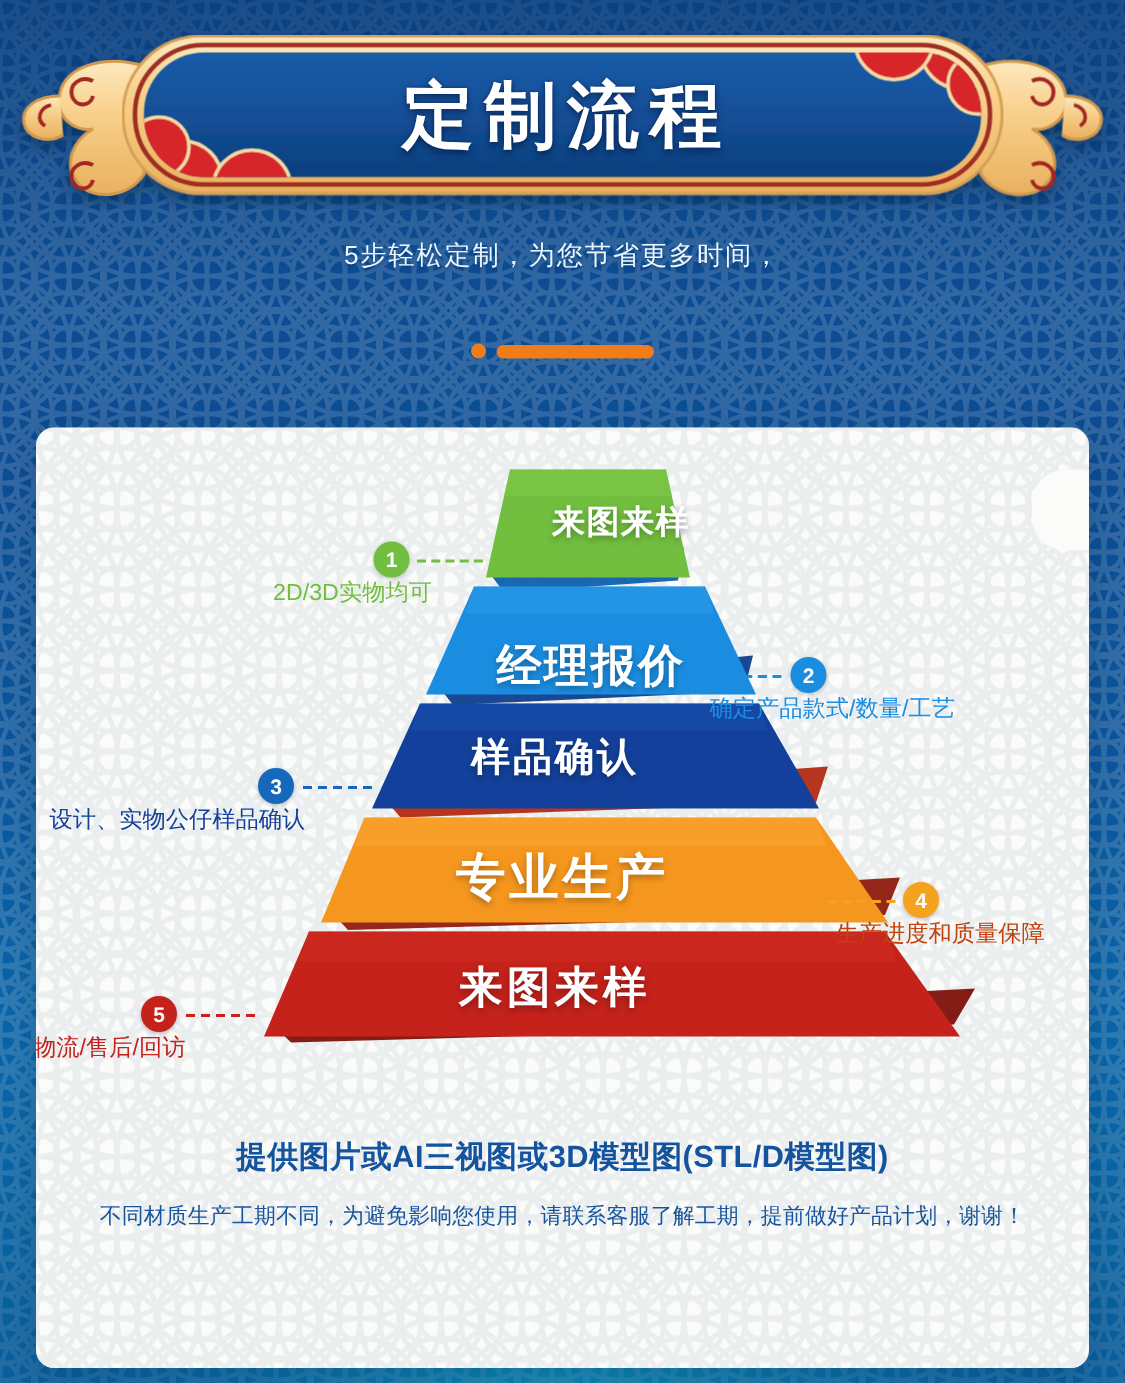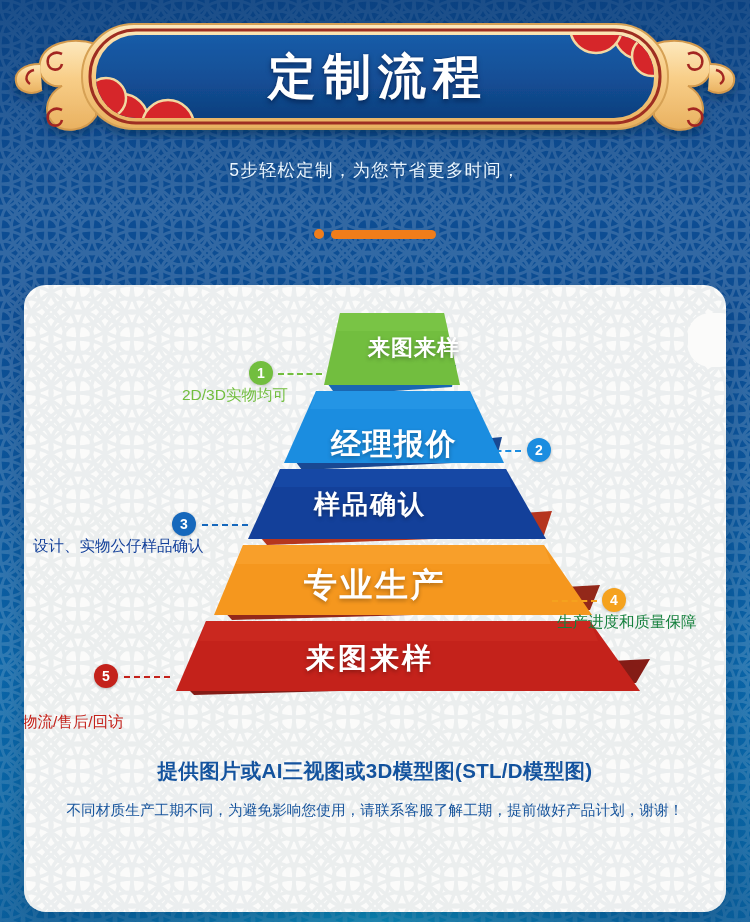--- a/index.html
+++ b/index.html
@@ -46,21 +46,21 @@
     position:absolute; top:229px; left:0; width:750px;
     display:flex; align-items:center; justify-content:center; gap:7px;
   }
   .divider .dot{ width:10px; height:10px; border-radius:50%; background:#f07d1a; }
   .divider .bar{ width:105px; height:9px; border-radius:5px; background:#f07d1a; }
 
   
   .card{
     position:absolute; left:24px; top:285px; width:702px; height:627px;
     background:#fbfbfa;
-    border-radius:22px;
+    border-radius:12px;
     overflow:hidden;
     box-shadow:0 6px 22px rgba(3,40,85,.28);
   }
   
   .card::before,.card::after{
     content:""; position:absolute; width:54px; height:54px; background:#fbfbfa;
   }
   .card::before{ left:-16px; top:28px; border-radius:22px; }
   .card::after { right:-16px; top:28px; border-radius:22px; }
   .card-notch-l,.card-notch-r{
@@ -264,28 +264,29 @@
   <div class="tier-label" style="left:290px; top:202px; font-size:26px; letter-spacing:2px;">样品确认</div>
   <div class="tier-label" style="left:280px; top:278px; font-size:33px; letter-spacing:2.5px;">专业生产</div>
   <div class="tier-label" style="left:282px; top:354px; font-size:29px; letter-spacing:3px;">来图来样</div>
 
   <div class="badge" style="left:225px; top:76px; background:#72BE3F;">1</div>
   <div class="dash" style="left:254px; top:88px; width:44px; color:#72BE3F;"></div>
   <div class="side-note" style="left:158px; top:100px; color:#72BE3F;">2D/3D实物均可</div>
 
   <div class="badge" style="left:503px; top:153px; background:#1B8DE0;">2</div>
   <div class="dash" style="left:452px; top:165px; width:45px; color:#1B8DE0;"></div>
+  <div class="side-note" style="left:449px; top:177px; color:#1B8DE0;">确定产品款式/数量/工艺</div>
 
   <div class="badge" style="left:148px; top:227px; background:#1668BC;">3</div>
   <div class="dash" style="left:178px; top:239px; width:46px; color:#1668BC;"></div>
   <div class="side-note" style="left:9px; top:251px; color:#13409A;">设计、实物公仔样品确认</div>
 
   <div class="badge" style="left:578px; top:303px; background:#F5A21E;">4</div>
   <div class="dash" style="left:528px; top:315px; width:45px; color:#F5A21E;"></div>
-  <div class="side-note" style="left:533px; top:327px; color:#15803d;font-family:Liberation Mono, monospace;">生产进度和质量保障</div>
+  <div class="side-note" style="left:533px; top:327px; color:#c2410c;font-family:Liberation Mono, monospace;">生产进度和质量保障</div>
 
   <div class="badge" style="left:70px; top:379px; background:#C4221B;">5</div>
   <div class="dash" style="left:100px; top:391px; width:46px; color:#C4221B;"></div>
-  <div class="side-note" style="left:-2px; top:403px; color:#C4221B;margin-top:24px;">物流/售后/回访</div>
+  <div class="side-note" style="left:-2px; top:403px; color:#C4221B;">物流/售后/回访</div>
 
   <div class="foot1">提供图片或AI三视图或3D模型图(STL/D模型图)</div>
   <div class="foot2">不同材质生产工期不同，为避免影响您使用，请联系客服了解工期，提前做好产品计划，谢谢！</div>
 </div>
 
 </body></html>

